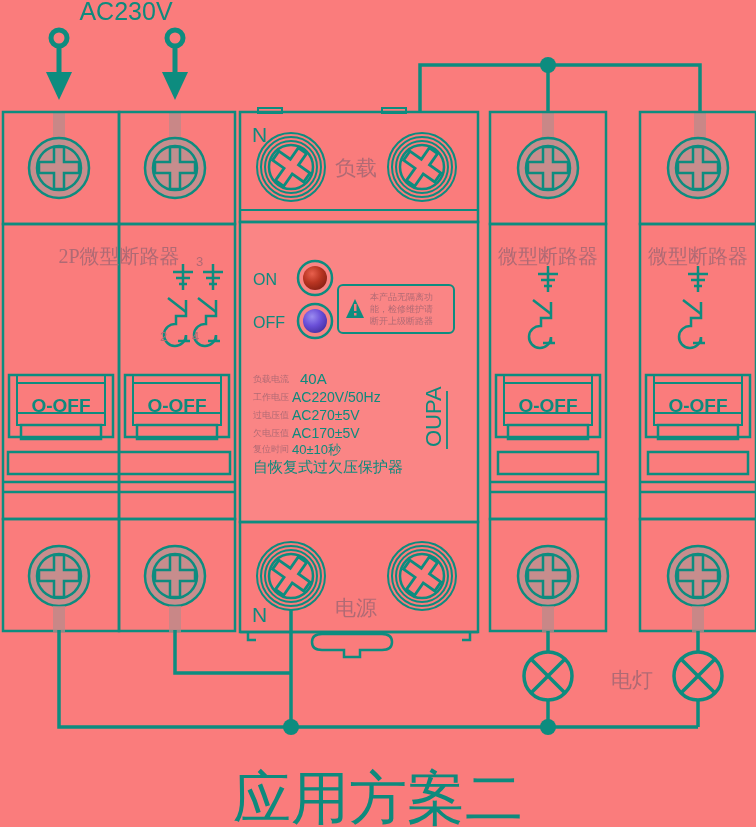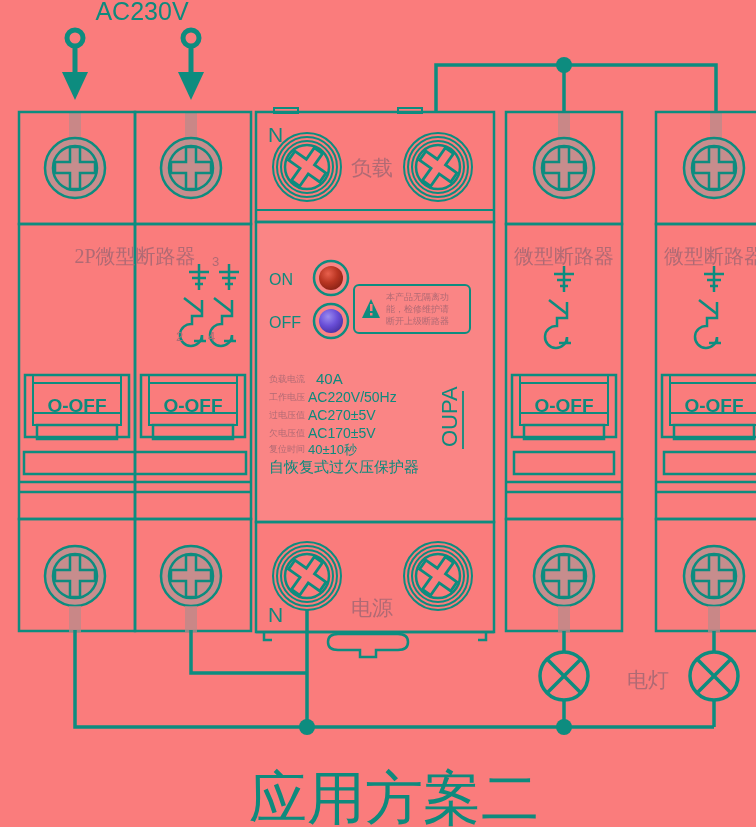--- a/index.html
+++ b/index.html
@@ -4,21 +4,21 @@
 <title>Wiring Diagram</title>
 <style>
   html,body{margin:0;padding:0;}
   body{
     width:756px;height:827px;
     background:#FA7C7C;
     font-family:"Liberation Sans","DejaVu Sans",sans-serif;
     overflow:hidden;
     position:relative;
   }
-  #stage{position:absolute;left:16px;top:0;width:652px;height:827px;text-decoration:underline;}
+  #stage{position:absolute;left:0;top:0;width:652px;height:827px;text-decoration:underline;}
   svg{display:block;}
   .lbl{fill:#0e8a7d;}
   .lbl-dim{fill:#b06a74;}
 </style>
 </head>
 <body>
 
 <div id="stage">
 <svg width="756" height="827" viewBox="0 0 756 827" xmlns="http://www.w3.org/2000/svg">
 

